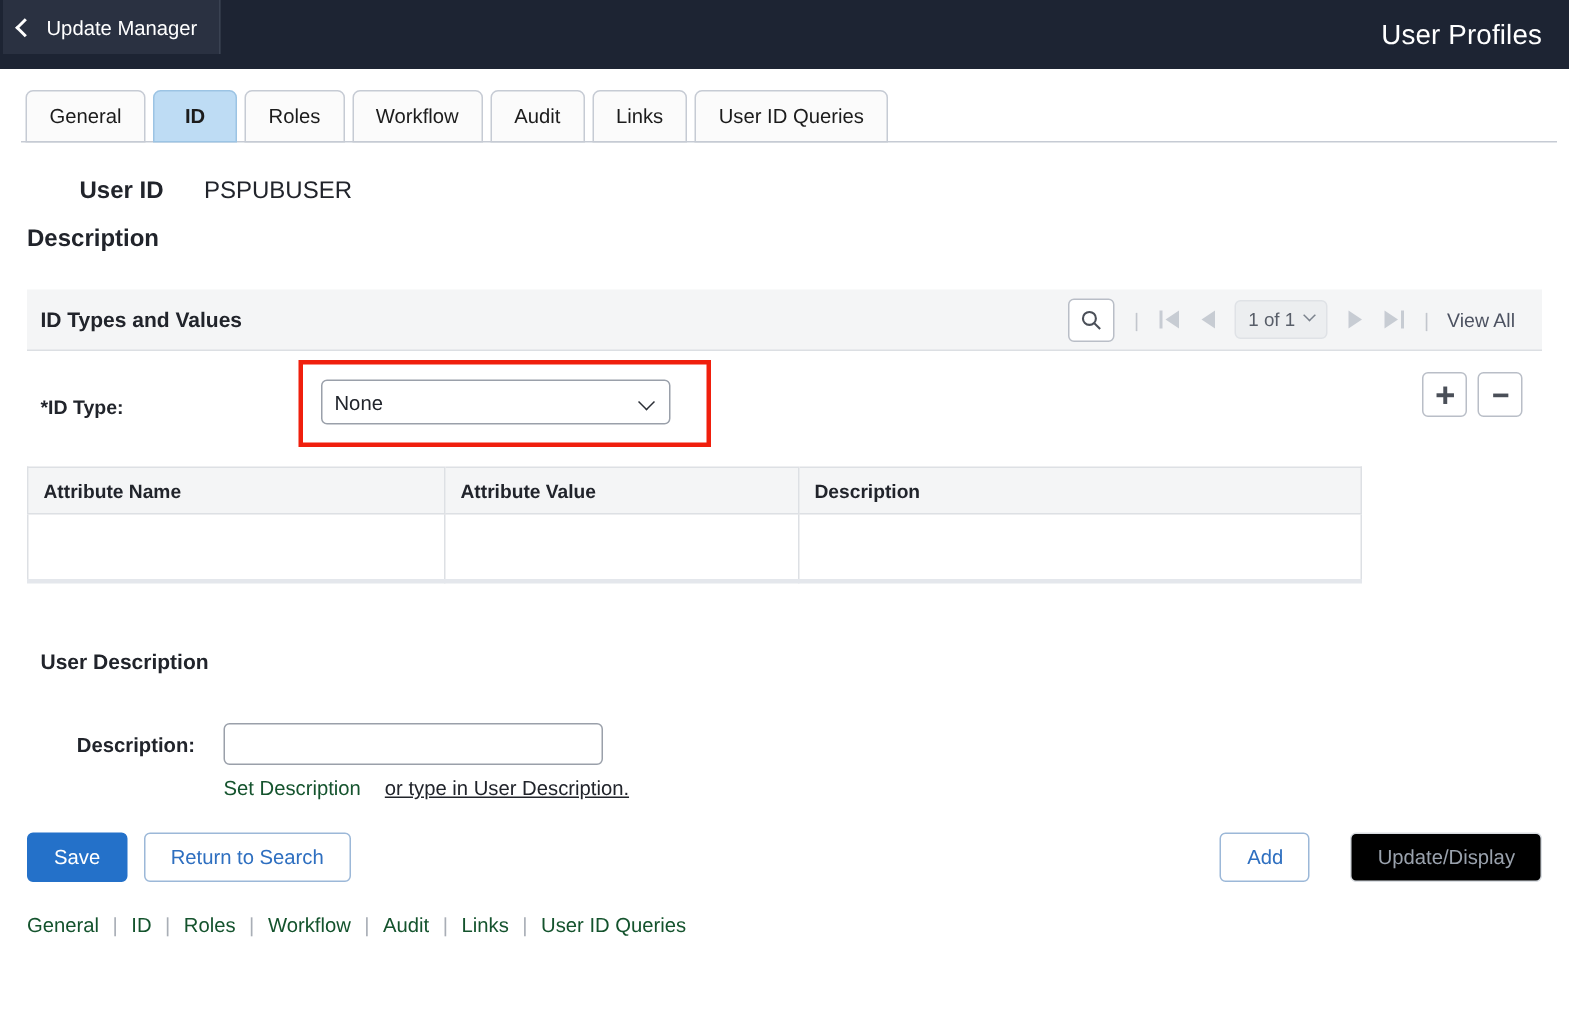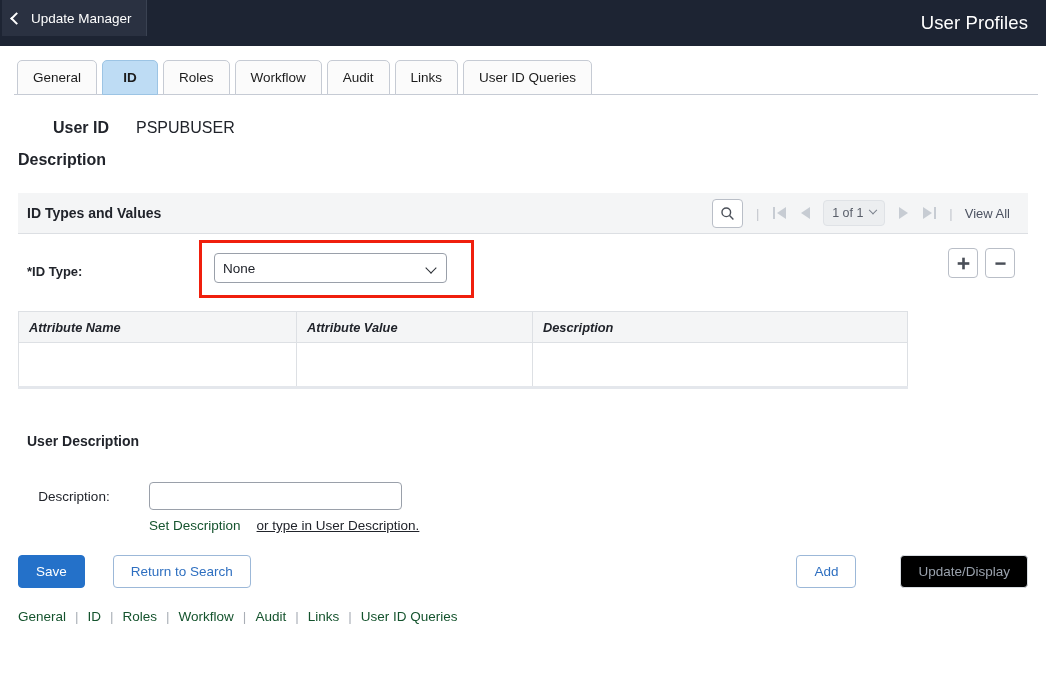--- a/index.html
+++ b/index.html
@@ -253,21 +253,20 @@
   }
 
   
   .attr-table {
     width: 890px;
     border-collapse: collapse;
     table-layout: fixed;
     margin-top: 2px;
     border: 1px solid #dde0e4;
     border-bottom: 3px solid #e4e7ec;
-    font-style: italic;
   }
   .attr-table th {
     height: 31px;
     background: #f4f5f6;
     border-right: 1px solid #dde0e4;
     border-bottom: 1px solid #dde0e4;
     text-align: left;
     padding: 0 10px;
     font-size: 12.8px;
     font-weight: bold;
@@ -289,23 +288,23 @@
     font-weight: bold;
     color: #21242b;
   }
   .desc-field-row {
     margin-top: 33px;
     display: flex;
     align-items: center;
   }
   .desc-field-label {
     width: 112px;
-    text-align: center;
-    font-size: 13.5px;
-    font-weight: normal;
+    text-align: right;
+    font-size: 13.5px;
+    font-weight: bold;
     color: #21242b;
   }
   .desc-input {
     margin-left: 19px;
     width: 253px; height: 28px;
     border: 1px solid #9aa0aa;
     border-radius: 4px;
     padding: 0 7px;
     font-size: 13.5px;
     font-family: "Liberation Sans", sans-serif;
@@ -322,21 +321,21 @@
   .link { color: #14532d; cursor: pointer; }
   .hint-text { color: #21242b; text-decoration: underline; }
 
   
   .actions {
     margin-top: 22px;
     display: flex;
     align-items: center;
     justify-content: space-between;
   }
-  .actions-left, .actions-right { display: flex; align-items: flex-end; gap: 28px; }
+  .actions-left, .actions-right { display: flex; align-items: flex-end; gap: 11px; }
   .btn {
     height: 33px;
     padding: 0 17px;
     border-radius: 4px;
     font-size: 13.5px;
     font-family: "Liberation Sans", sans-serif;
     cursor: pointer;
     display: flex; align-items: center; justify-content: center;
     white-space: nowrap;
   }

